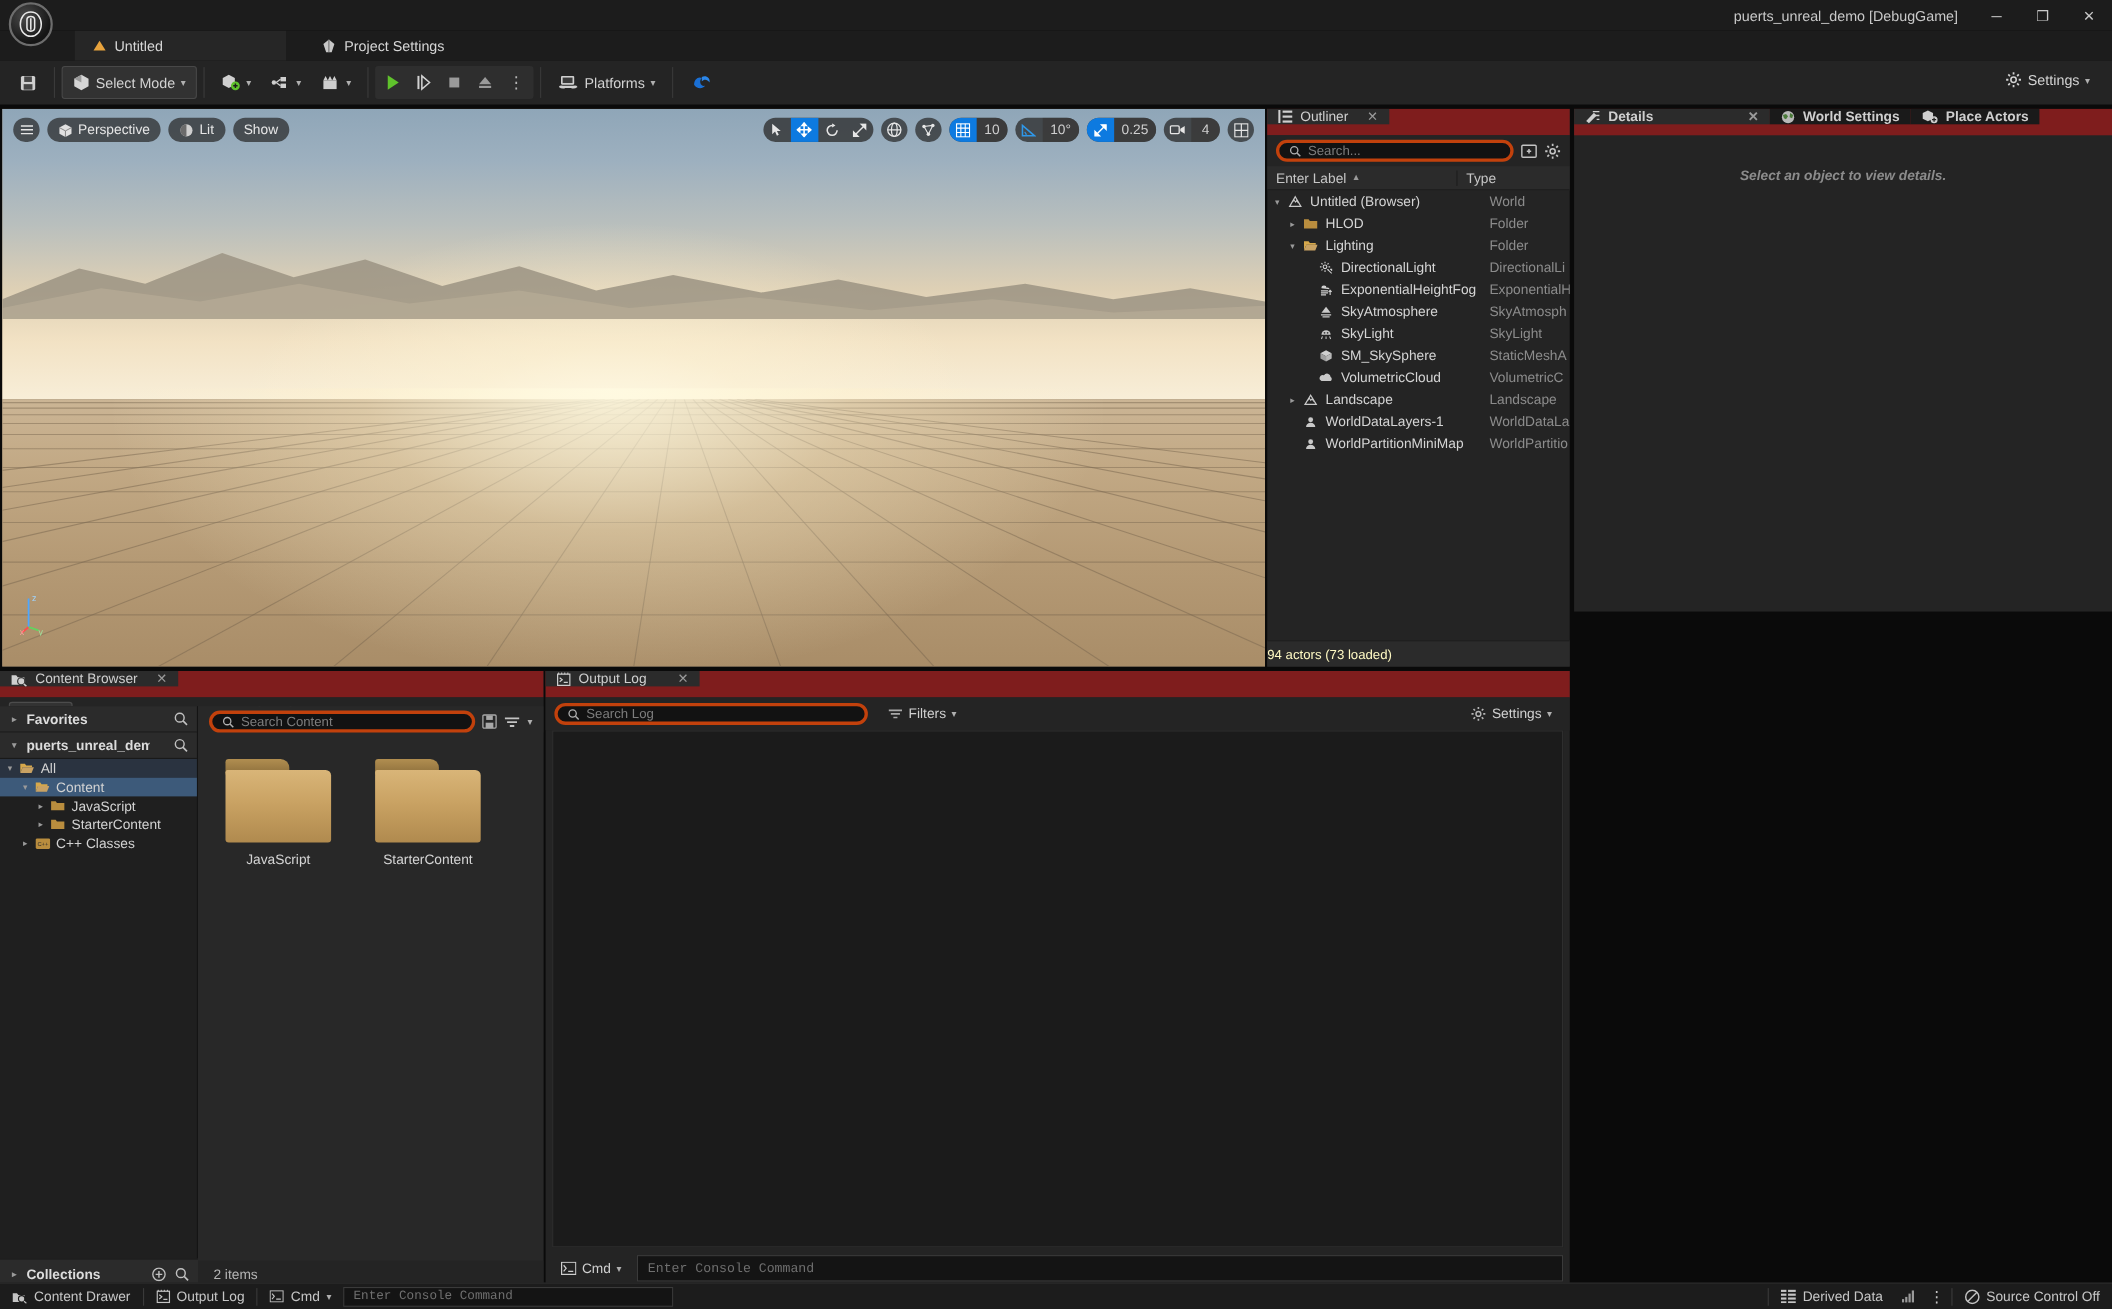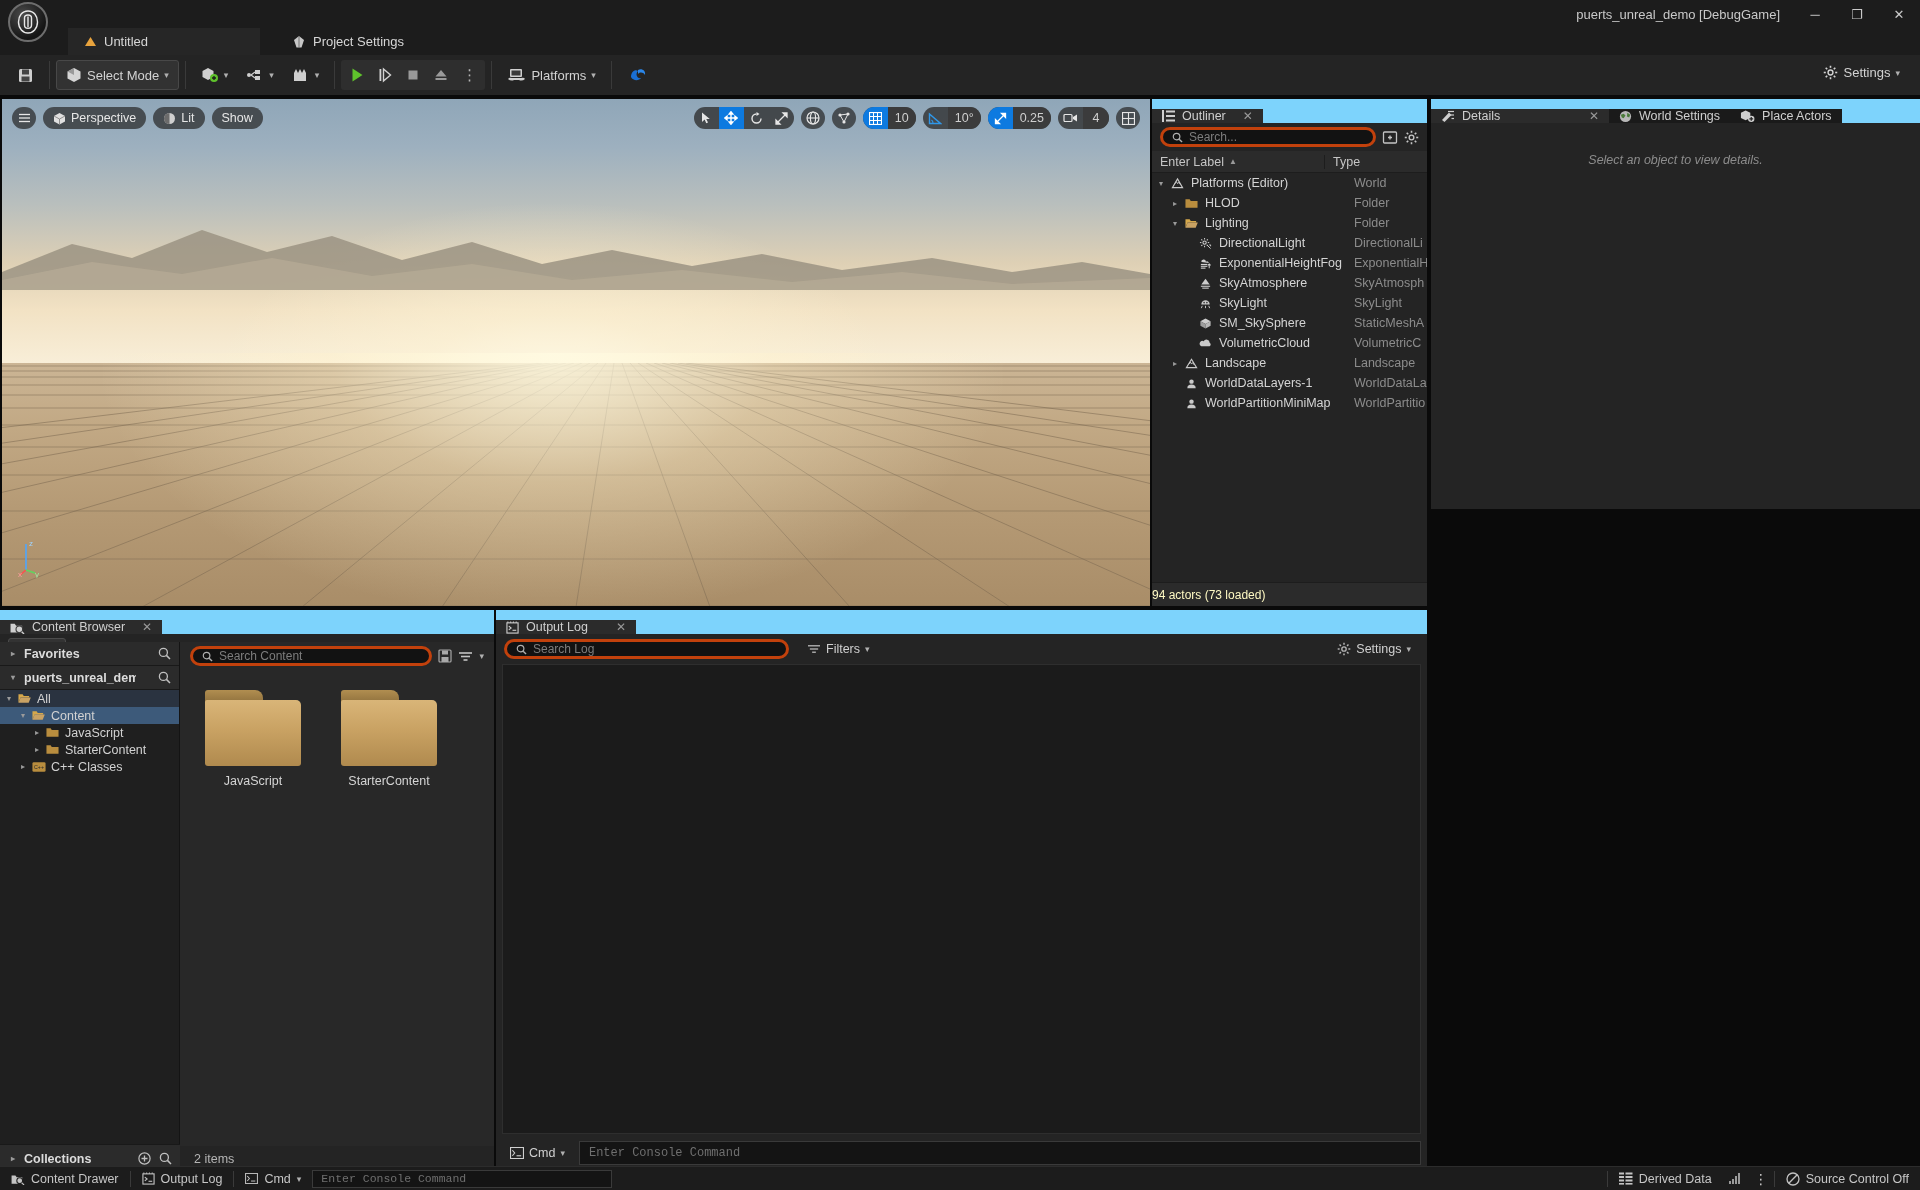--- a/index.html
+++ b/index.html
@@ -157,21 +157,21 @@
   }
   #axis-gizmo {
     position: absolute; left: 16px; bottom: 28px; width: 40px; height: 40px;
   }
 
   
   #outliner {
     position: absolute; left: 1152px; top: 99px; width: 275px; height: 507px;
     background: #242424;
   }
-  .panel-tabbar { height: 24px; background: #7dd3fc; display: flex; align-items: flex-end; }
+  .panel-tabbar { height: 24px; background: #7f1d1d; display: flex; align-items: flex-start; }
   .panel-tab {
     display: flex; align-items: center; gap: 7px; padding: 0 10px;
     font-size: 12.5px; color: #cfcfcf; background: #1a1a1a;
   }
   .panel-tab.active { background: #2b2b2b; }
   .tab-x { font-size: 12px; color: #9a9a9a; margin-left: 10px; }
   #outliner-search-row {
     height: 28px; display: flex; align-items: center; gap: 6px; padding: 0 8px;
     background: #242424;
   }
@@ -195,22 +195,23 @@
   .ol-ico { width: 15px; text-align: center; flex: none; font-size: 12px; }
   #outliner-status {
     position: absolute; left: 0; bottom: 0; width: 275px; height: 24px;
     background: #2b2b2b; display: flex; align-items: center;
     font-size: 12px; color: #fef9c3;
     border-top: 1px solid #1d1d1d;
   }
 
   
   #details {
-    position: absolute; left: 1431px; top: 99px; width: 489px; height: 410px;
+    position: absolute; left: 1431px; top: 99px; width: 489px; height: 457px;
     background: #242424;
+    font-weight: bold;
   }
   #details-empty {
     margin-top: 30px; text-align: center; font-size: 12.5px;
     color: #8c8c8c; font-style: italic;
   }
 
   
   #contentbrowser {
     position: absolute; left: 0px; top: 610px; width: 494px; height: 562px;
     background: #242424;
@@ -755,21 +756,21 @@
   <div id="outliner-rows">
       <div class="ol-row">
         <div class="ol-name" style="padding-left:4px">
        <span class="tri">▾</span>
        <span class="ol-ico">
             <svg width="13" height="13" viewBox="0 0 14 14">
               <path d="M7 2 L12.5 11.5 L1.5 11.5 Z" fill="none" stroke="#c9c9c9" stroke-width="1.2"></path>
               <path d="M4.3 7.2 L5.8 5 L7.2 7.2 L8.5 5.6 L10 8" fill="none" stroke="#c9c9c9" stroke-width="1"></path>
             </svg>
           </span>
-       <span>Platforms (Editor)</span>
+       <span>Untitled (Browser)</span>
      </div>
      <div class="ol-type">World</div>
       </div>
       <div class="ol-row">
         <div class="ol-name" style="padding-left:18px">
        <span class="tri">▸</span>
        <span class="ol-ico">
             <svg width="13" height="13" viewBox="0 0 14 14">
               <path d="M0.5 2.5 L5 2.5 L6.2 4.2 L13.5 4.2 L13.5 11.5 L0.5 11.5 Z" fill="#b98d3e"></path>
             </svg>

